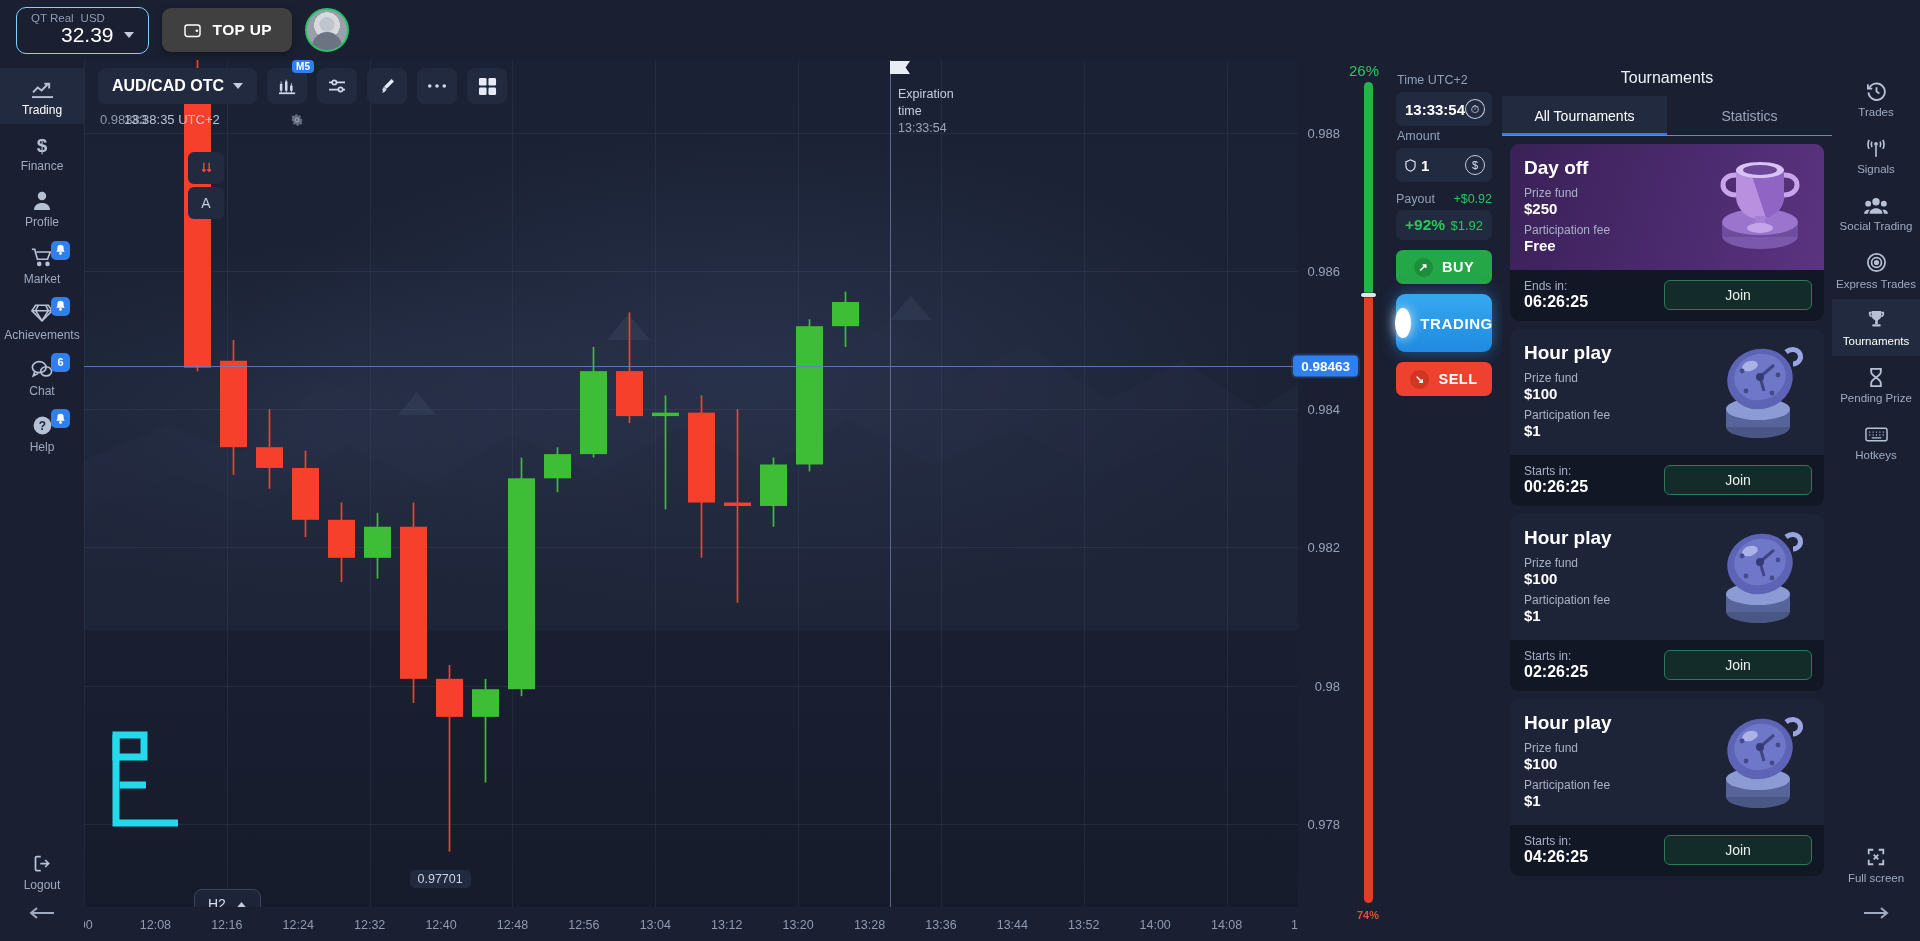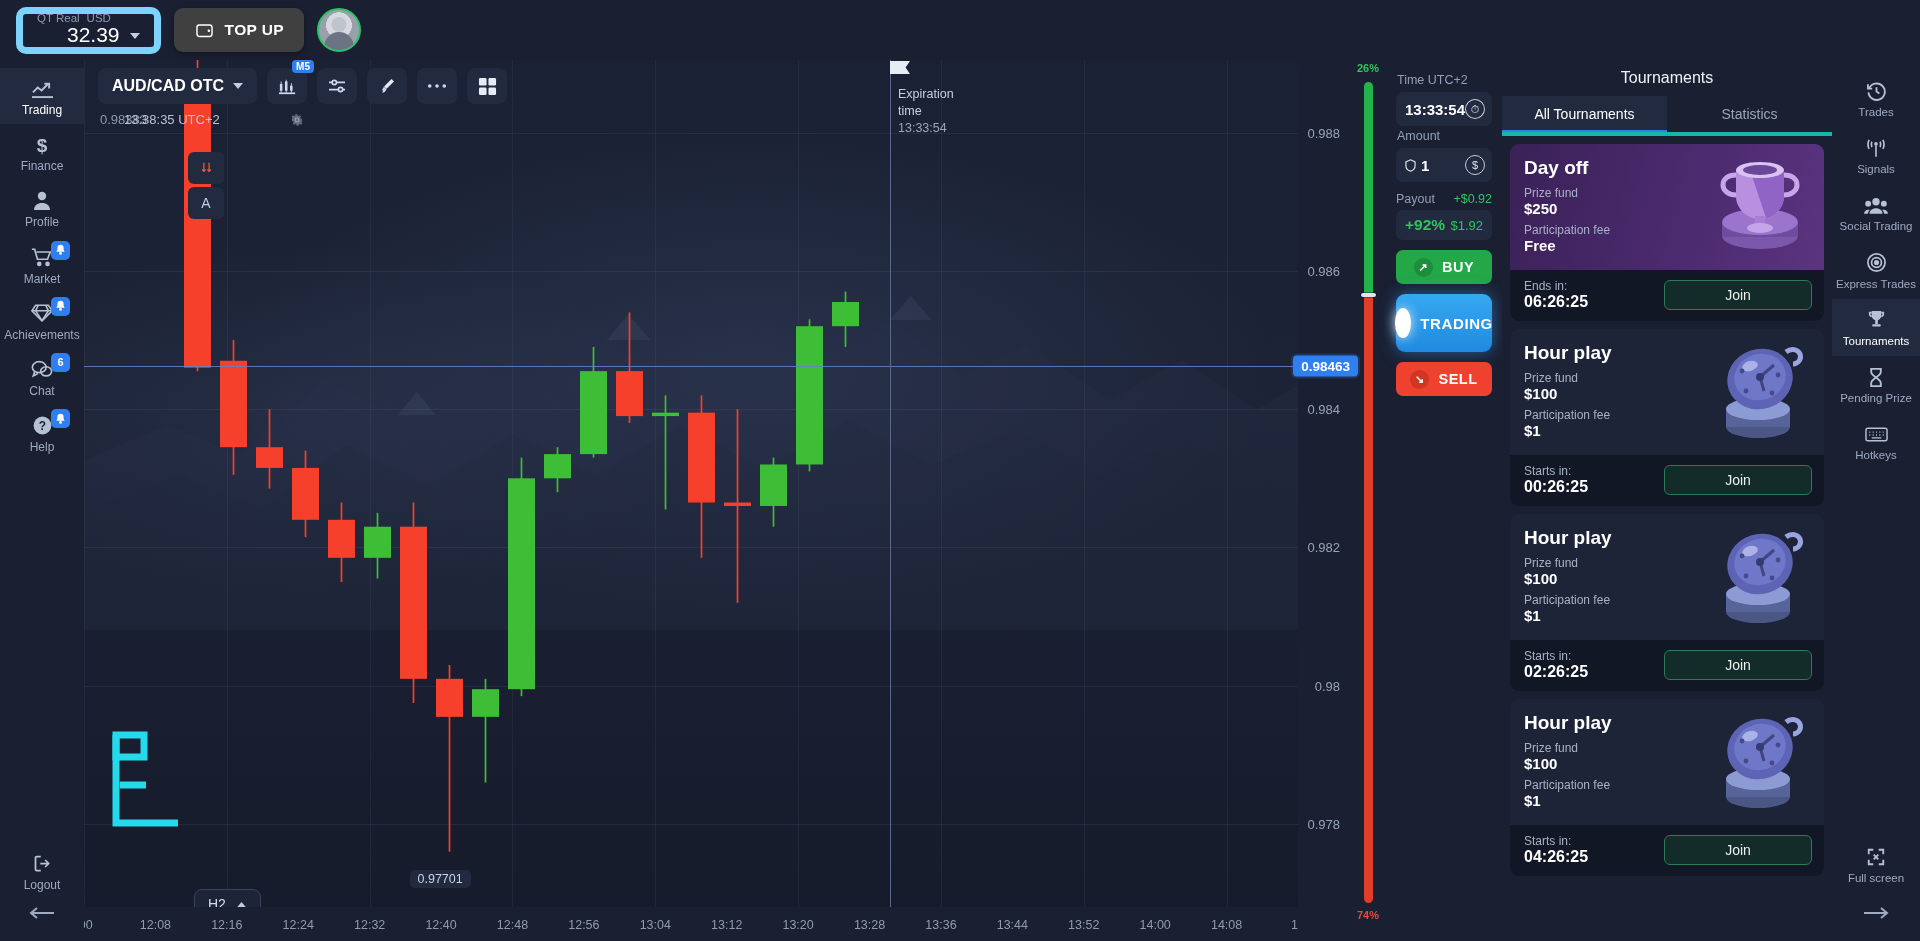--- a/index.html
+++ b/index.html
@@ -15,22 +15,22 @@
   .logo-mark .sq { position:absolute; left:0; top:1px; width:20px; height:30px;
      background:#1a3fa0; border-radius:3px 3px 3px 9px; }
   .logo-mark .circ { position:absolute; left:10px; top:3px; width:24px; height:24px;
      border-radius:50%; background:#2f7ff0; }
   .brand-name { font-size:25px; letter-spacing:-.2px; }
   .brand-name b { color:#fff; font-weight:700; }
   .brand-name span { color:#e3e8f2; font-weight:400; }
   .fav-btn { width:38px; height:38px; border-radius:9px; background:#222a40;
      display:flex; align-items:center; justify-content:center; cursor:pointer; }
   .topright { display:flex; align-items:center; gap:13px; }
-  .balance-box { display:flex; flex-direction:column; justify-content:center;
-     padding:4px 14px 5px 14px; border:7px solid #7dd3fc; border-radius:10px;
+  .balance-box { display:flex; flex-direction:column; 
+     padding:4px 14px 5px 14px; border:1px solid #7dd3fc; border-radius:10px;
      min-width:122px; height:47px; cursor:pointer;}
   .balance-top { font-size:11.5px; color:#8f9bb5; display:flex; gap:7px; }
   .balance-bottom { display:flex; align-items:center; gap:10px;margin-left:30px; }
   .balance-amt { font-size:21px; color:#fff; font-weight:500; line-height:1.05; }
   .caret { width:0;height:0;border-left:5px solid transparent;border-right:5px solid transparent;
      border-top:6px solid #c4cddf; }
   .topup { display:flex; align-items:center; gap:10px; background:#404040;
      border-radius:9px; height:44px; padding:0 20px; color:#fff; font-weight:700;
      font-size:15.5px; letter-spacing:.4px; cursor:pointer; box-shadow:0 2px 7px rgba(0,0,0,.35); }
   .avatar { width:44px; height:44px; border-radius:50%; border:2px solid #27c464;
@@ -108,21 +108,21 @@
   .xtick { position:absolute; font-size:12.5px; color:#8f9ab1; transform:translateX(-50%); }
 
   
   .yaxis { width:88px; flex:0 0 88px; background:#1a2032; position:relative; z-index:12;}
   .ytick { position:absolute; right:46px; font-size:13px; color:#97a2b9; transform:translateY(-50%); }
   .ycur { position:absolute; right:28px; transform:translateY(-50%); background:#2f7ff0;
      color:#fff; font-size:13.5px; font-weight:700; padding:3px 8px; border-radius:4px;
      box-shadow:0 0 0 2px rgba(47,127,240,.22); }
   .sentiment { position:absolute; right:13px; top:22px; bottom:38px; width:9px; border-radius:5px;
      background:linear-gradient(180deg,#24b34b 0 26%, #e03e28 26% 100%); }
-  .sent-top { position:absolute; right:7px; top:2px; font-size:11px; color:#2fc45c; font-weight:700;}
+  .sent-top { position:absolute; right:7px; top:2px; font-size:15px; color:#2fc45c; font-weight:400;}
   .sent-bot { position:absolute; right:7px; bottom:20px; font-size:11px; color:#e0503a; font-weight:600;}
   .sent-knob { position:absolute; right:10px; width:15px; height:4px; border-radius:2px;
      background:#dfe5f0; box-shadow:0 0 0 1px rgba(0,0,0,.3); }
 
   
   .trade { width:116px; flex:0 0 116px; background:#1a2032; padding:10px 10px 0 10px; z-index:14;}
   .t-label { font-size:12.5px; color:#939fb6; margin:3px 0 5px 1px; }
   .t-field { height:34px; background:#222a40; border-radius:7px; display:flex; align-items:center;
      justify-content:space-between; padding:0 7px 0 9px; cursor:pointer; }
   .t-field .v { font-size:15px; font-weight:700; color:#fff; display:flex; align-items:center; gap:5px;}
@@ -149,21 +149,21 @@
   .ai-circ { width:30px;height:30px;border-radius:50%;background:#fff;color:#1b7fd6;
      font-weight:700;font-size:13.5px;display:flex;align-items:center;justify-content:center;
      box-shadow:0 0 12px rgba(255,255,255,.8);}
   .btn-ai span { color:#fff; font-weight:700; font-size:15px; letter-spacing:.6px; }
 
   
   .tour { width:330px; flex:0 0 330px; background:#1a2032; display:flex; flex-direction:column;
      overflow:hidden; z-index:14;}
   .tour-title { height:36px; display:flex; align-items:center; justify-content:center;
      font-size:16px; color:#eef2f8; }
-  .tour-tabs { display:flex; height:40px; border-bottom:4px solid #14b8a6; }
+  .tour-tabs { display:flex; height:40px; border-bottom:1px solid #14b8a6; }
   .tour-tab { flex:1; display:flex; align-items:center; justify-content:center; font-size:14px;
      color:#99a4bb; cursor:pointer; }
   .tour-tab.active { color:#fff; background:#222a40; box-shadow:inset 0 -2px 0 #2f7ff0; }
   .tour-list { flex:1; overflow:hidden; padding:8px 8px 0; display:flex; flex-direction:column; gap:8px;}
   .tcard { border-radius:9px; overflow:hidden; flex:0 0 auto; position:relative; }
   .tcard .top { padding:13px 14px 12px; position:relative; min-height:126px; }
   .tcard h3 { font-size:19px; color:#fff; font-weight:700; margin-bottom:7px; }
   .tcard .k { font-size:12px; color:#a7b1c6; margin-top:6px; }
   .tcard .v { font-size:15px; color:#fff; font-weight:700; }
   .tcard .bot { display:flex; align-items:center; justify-content:space-between;

